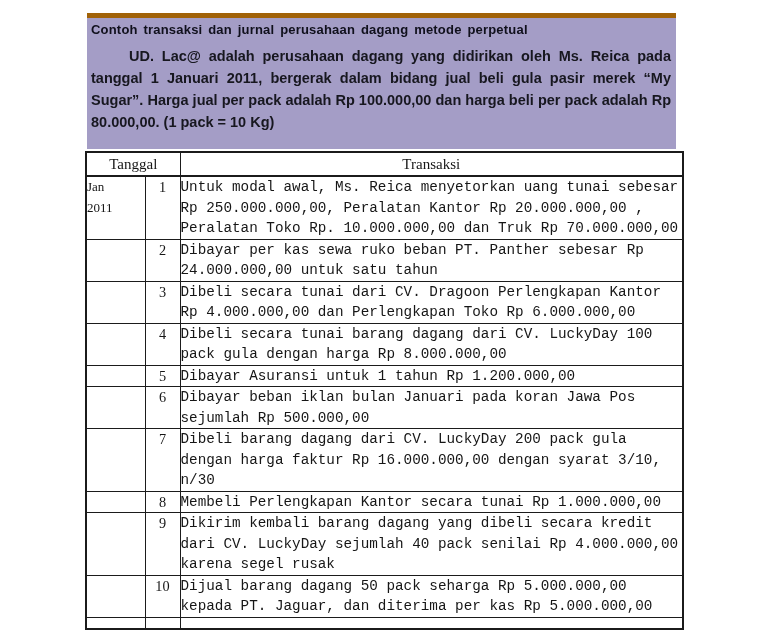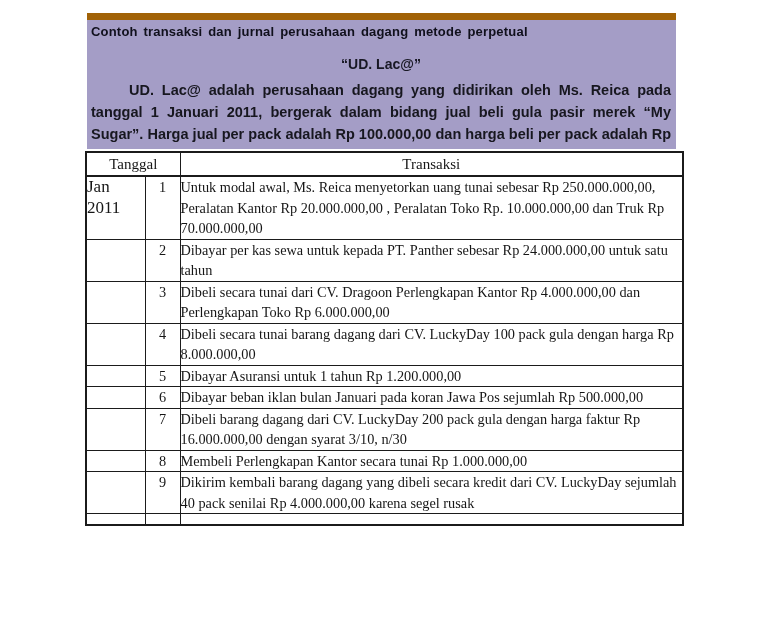--- a/index.html
+++ b/index.html
@@ -19,21 +19,21 @@
   }
   
   #panel {
     position: absolute;
     left: 87px;
     top: 13px;
     width: 589px;
     height: 136px;
     box-sizing: border-box;
     background: #a49dc6;
-    border-top: 7px solid #a16207;
+    border-top: 5px solid #a16207;
     padding: 4px 5px 0 4px;
     overflow: hidden;
     color: #14141f;
   }
   .panel-title {
     font-size: 13px;
     line-height: 16px;
     font-weight: bold;
     letter-spacing: 0.2px;
     word-spacing: 2px;
@@ -76,47 +76,47 @@
     border: 2px solid #1b1b1b;
   }
   #txn-table thead th {
     font-weight: normal;
     font-size: 15px;
     line-height: 22px;
     text-align: center;
     border-bottom: 2px solid #1b1b1b;
   }
   td.c-date {
-    font-size: 17px;
+    font-size: 13px;
     line-height: 20.5px;
     padding: 1px 2px 0 8px;
   }
   td.c-no {
     font-size: 14.3px;
     line-height: 20.5px;
     text-align: center;
     padding-top: 1px;
   }
   td.c-text {
     font-size: 14.3px;
     line-height: 20.5px;
     padding: 1px 6px 0 8px;
+    font-family: Liberation Mono, monospace;
   }
   tr.stub-row td {
     height: 10px;
   }
 </style>
 </head>
 <body>
 
 <div id="page">
 
   <div id="panel">
     <div class="panel-title">Contoh transaksi dan jurnal perusahaan dagang metode perpetual</div>
-    <div class="company-line">“UD. Lac@”</div>
     <div class="panel-paragraph">UD. Lac@ adalah perusahaan dagang yang didirikan oleh Ms. Reica pada tanggal 1 Januari 2011, bergerak dalam bidang jual beli gula pasir merek “My Sugar”. Harga jual per pack adalah Rp 100.000,00 dan harga beli per pack adalah Rp 80.000,00. (1 pack = 10 Kg)</div>
 
   </div>
 
   <table id="txn-table">
     <colgroup>
       <col style="width:59px">
       <col style="width:35px">
       <col style="width:503px">
     </colgroup>
@@ -134,21 +134,21 @@
       </td>
       <td class="c-no">1</td>
       <td class="c-text">Untuk modal awal, Ms. Reica menyetorkan uang tunai sebesar Rp 250.000.000,00, Peralatan Kantor Rp 20.000.000,00 , Peralatan Toko Rp. 10.000.000,00 dan Truk Rp 70.000.000,00</td>
     </tr>
         <tr>
       <td class="c-date">
         <div></div>
         <div></div>
       </td>
       <td class="c-no">2</td>
-      <td class="c-text">Dibayar per kas sewa untuk kepada PT. Panther sebesar Rp 24.000.000,00 untuk satu tahun</td>
+      <td class="c-text">Dibayar per kas sewa ruko beban PT. Panther sebesar Rp 24.000.000,00 untuk satu tahun</td>
     </tr>
         <tr>
       <td class="c-date">
         <div></div>
         <div></div>
       </td>
       <td class="c-no">3</td>
       <td class="c-text">Dibeli secara tunai dari CV. Dragoon Perlengkapan Kantor Rp 4.000.000,00 dan Perlengkapan Toko Rp 6.000.000,00</td>
     </tr>
         <tr>
@@ -191,20 +191,28 @@
       <td class="c-no">8</td>
       <td class="c-text">Membeli Perlengkapan Kantor secara tunai Rp 1.000.000,00</td>
     </tr>
         <tr>
       <td class="c-date">
         <div></div>
         <div></div>
       </td>
       <td class="c-no">9</td>
       <td class="c-text">Dikirim kembali barang dagang yang dibeli secara kredit dari CV. LuckyDay sejumlah 40 pack senilai Rp 4.000.000,00 karena segel rusak</td>
+    </tr>
+        <tr>
+      <td class="c-date">
+        <div></div>
+        <div></div>
+      </td>
+      <td class="c-no">10</td>
+      <td class="c-text">Dijual barang dagang 50 pack seharga Rp 5.000.000,00 kepada PT. Jaguar, dan diterima per kas Rp 5.000.000,00</td>
     </tr>
         <tr class="stub-row">
           <td></td>
           <td></td>
           <td></td>
         </tr>
       </tbody>
   </table>
 
 </div>

